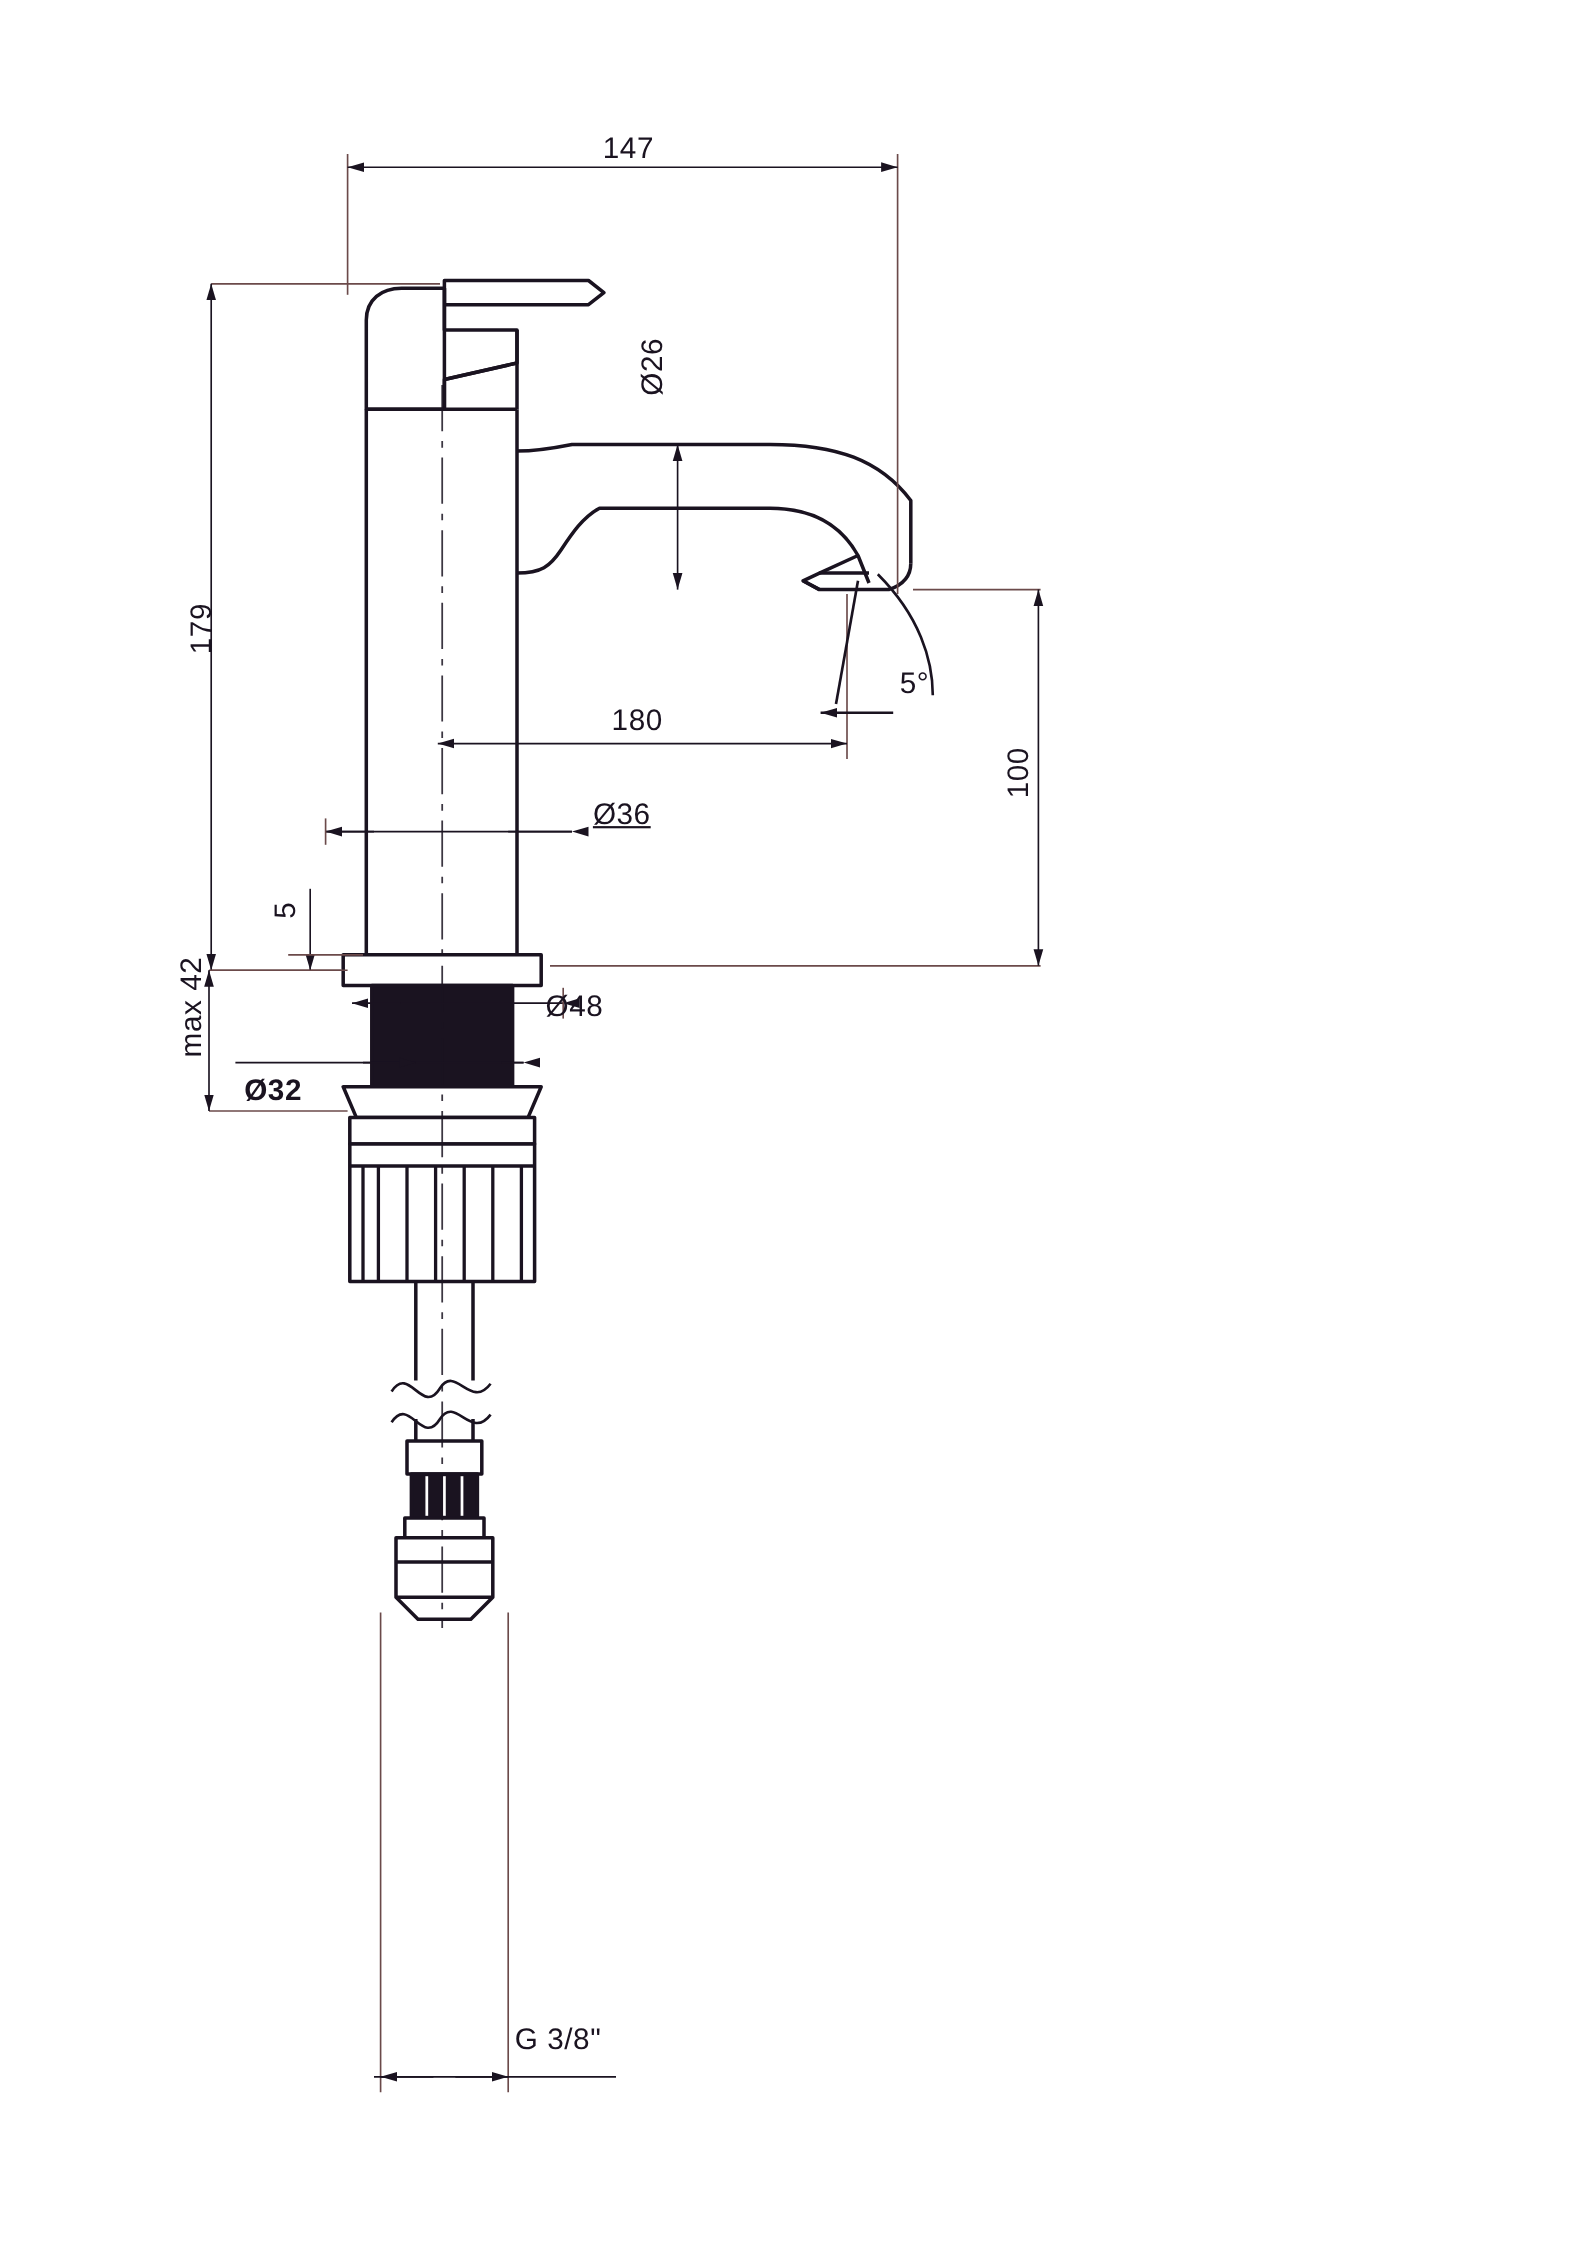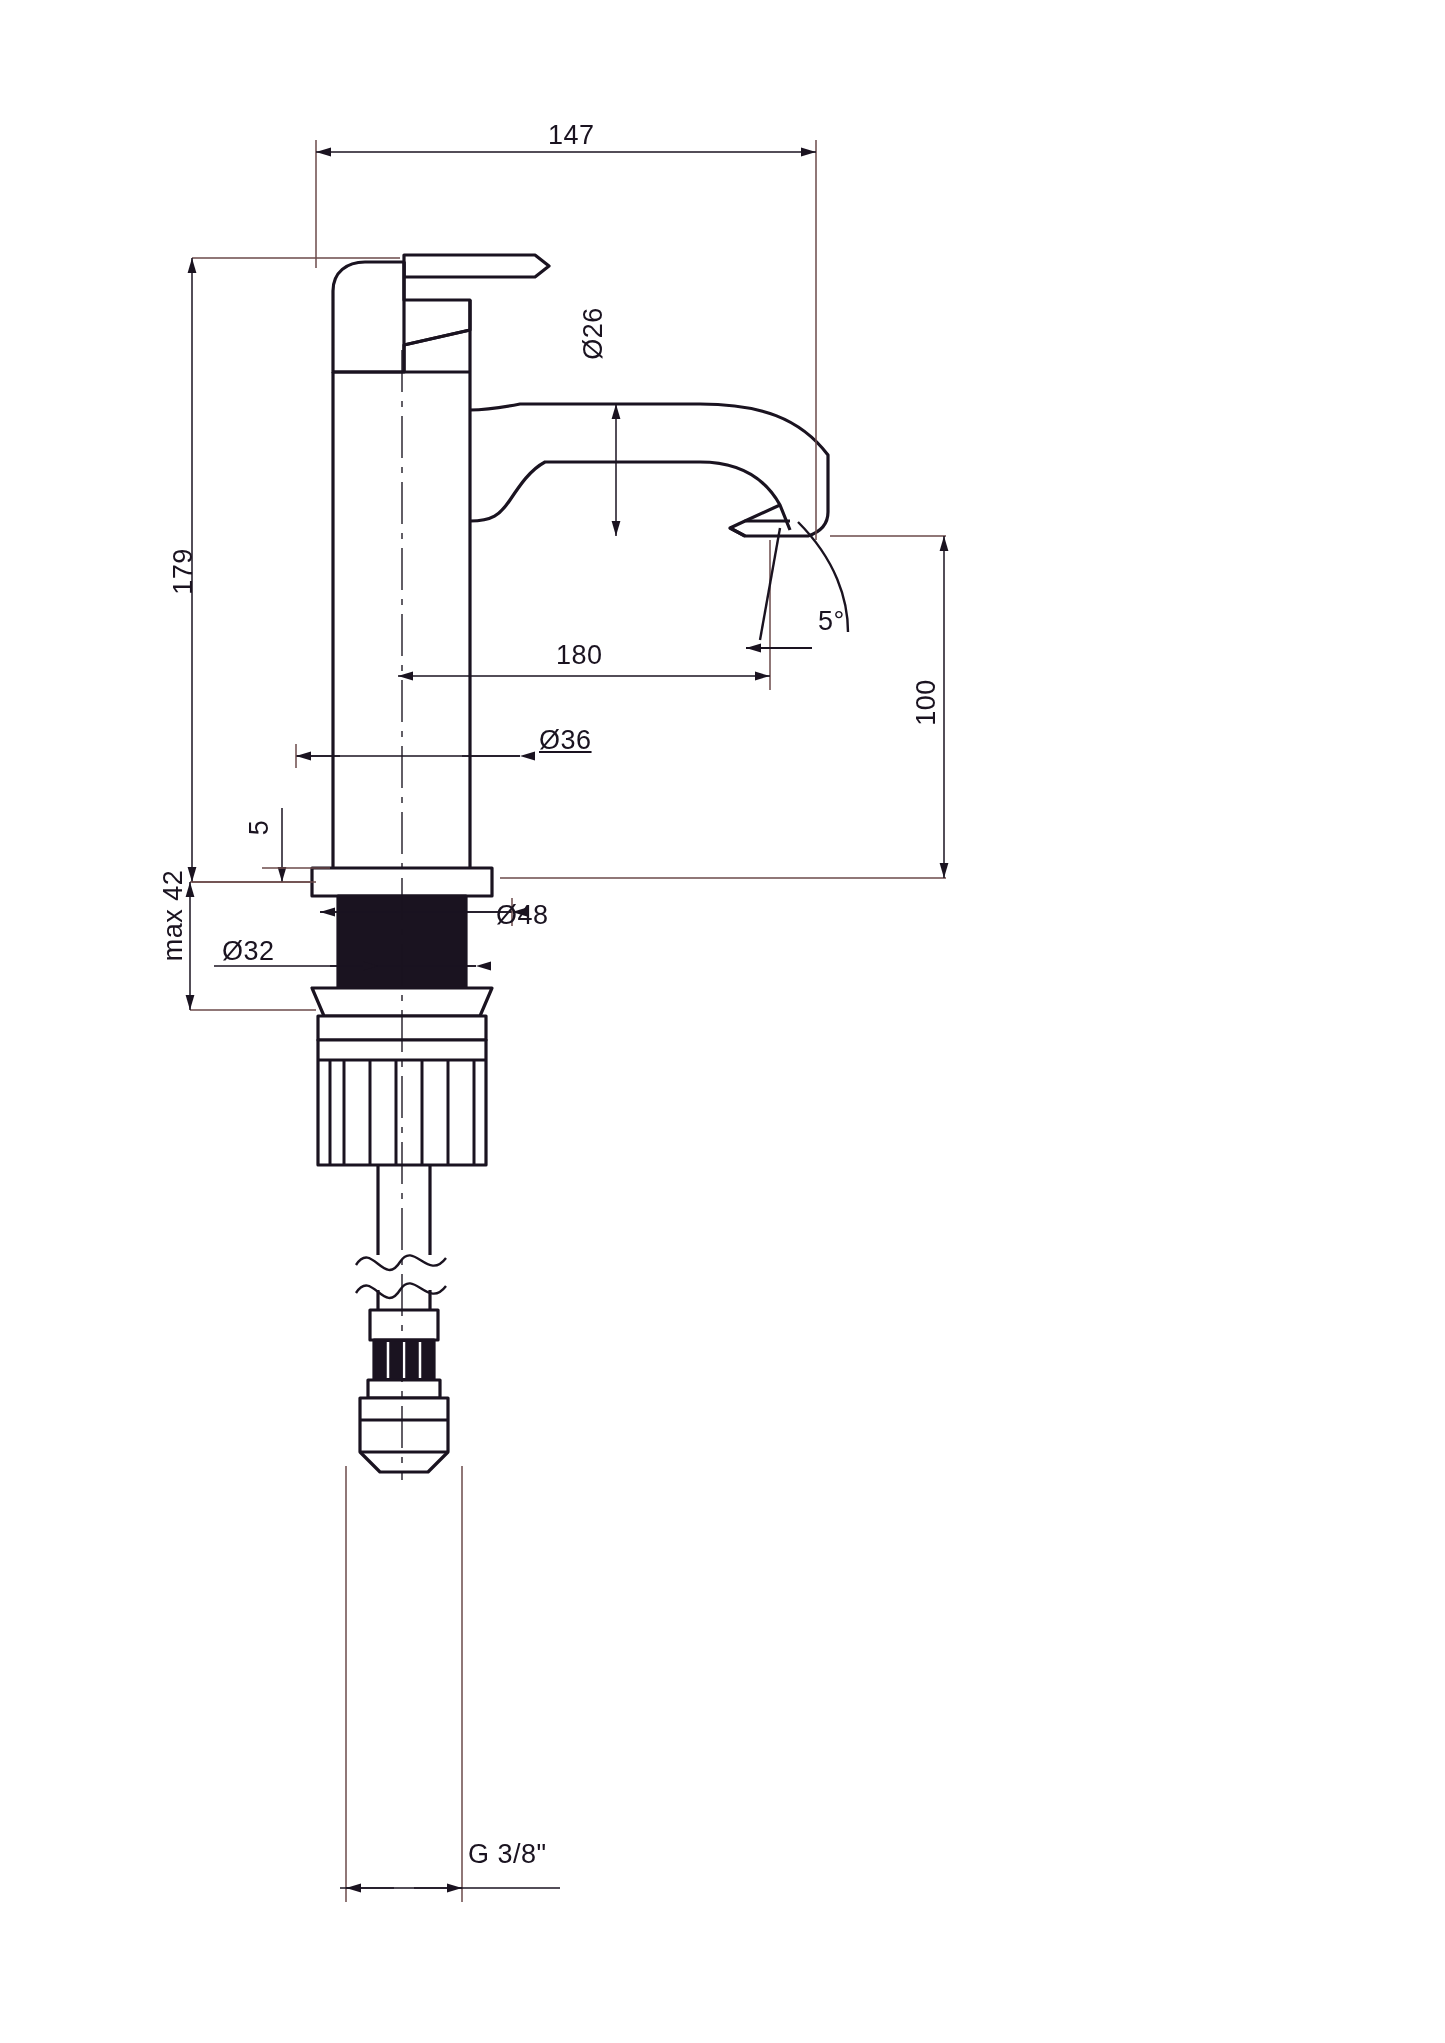--- a/index.html
+++ b/index.html
@@ -145,16 +145,16 @@
   <div class="dim-text" style="left:548px;top:120px;">147</div>
   <div class="dim-text rot" style="left:160px;top:556px;">179</div>
   <div class="dim-text rot" style="left:567px;top:318px;">Ø26</div>
   <div class="dim-text" style="left:556px;top:640px;">180</div>
   <div class="dim-text" style="left:539px;top:725px;text-decoration:underline;">Ø36</div>
   <div class="dim-text rot" style="left:903px;top:687px;">100</div>
   <div class="dim-text" style="left:818px;top:606px;">5°</div>
   <div class="dim-text rot" style="left:252px;top:812px;">5</div>
   <div class="dim-text rot" style="left:128px;top:900px;">max 42</div>
   <div class="dim-text" style="left:496px;top:900px;">Ø48</div>
-  <div class="dim-text" style="left:222px;top:936px;">Ø32</div>
+  <div class="dim-text" style="left:222px;top:976px;font-weight:bold;">Ø32</div>
   <div class="dim-text" style="left:468px;top:1839px;">G 3/8"</div>
 
 </div>
 
 </body></html>

